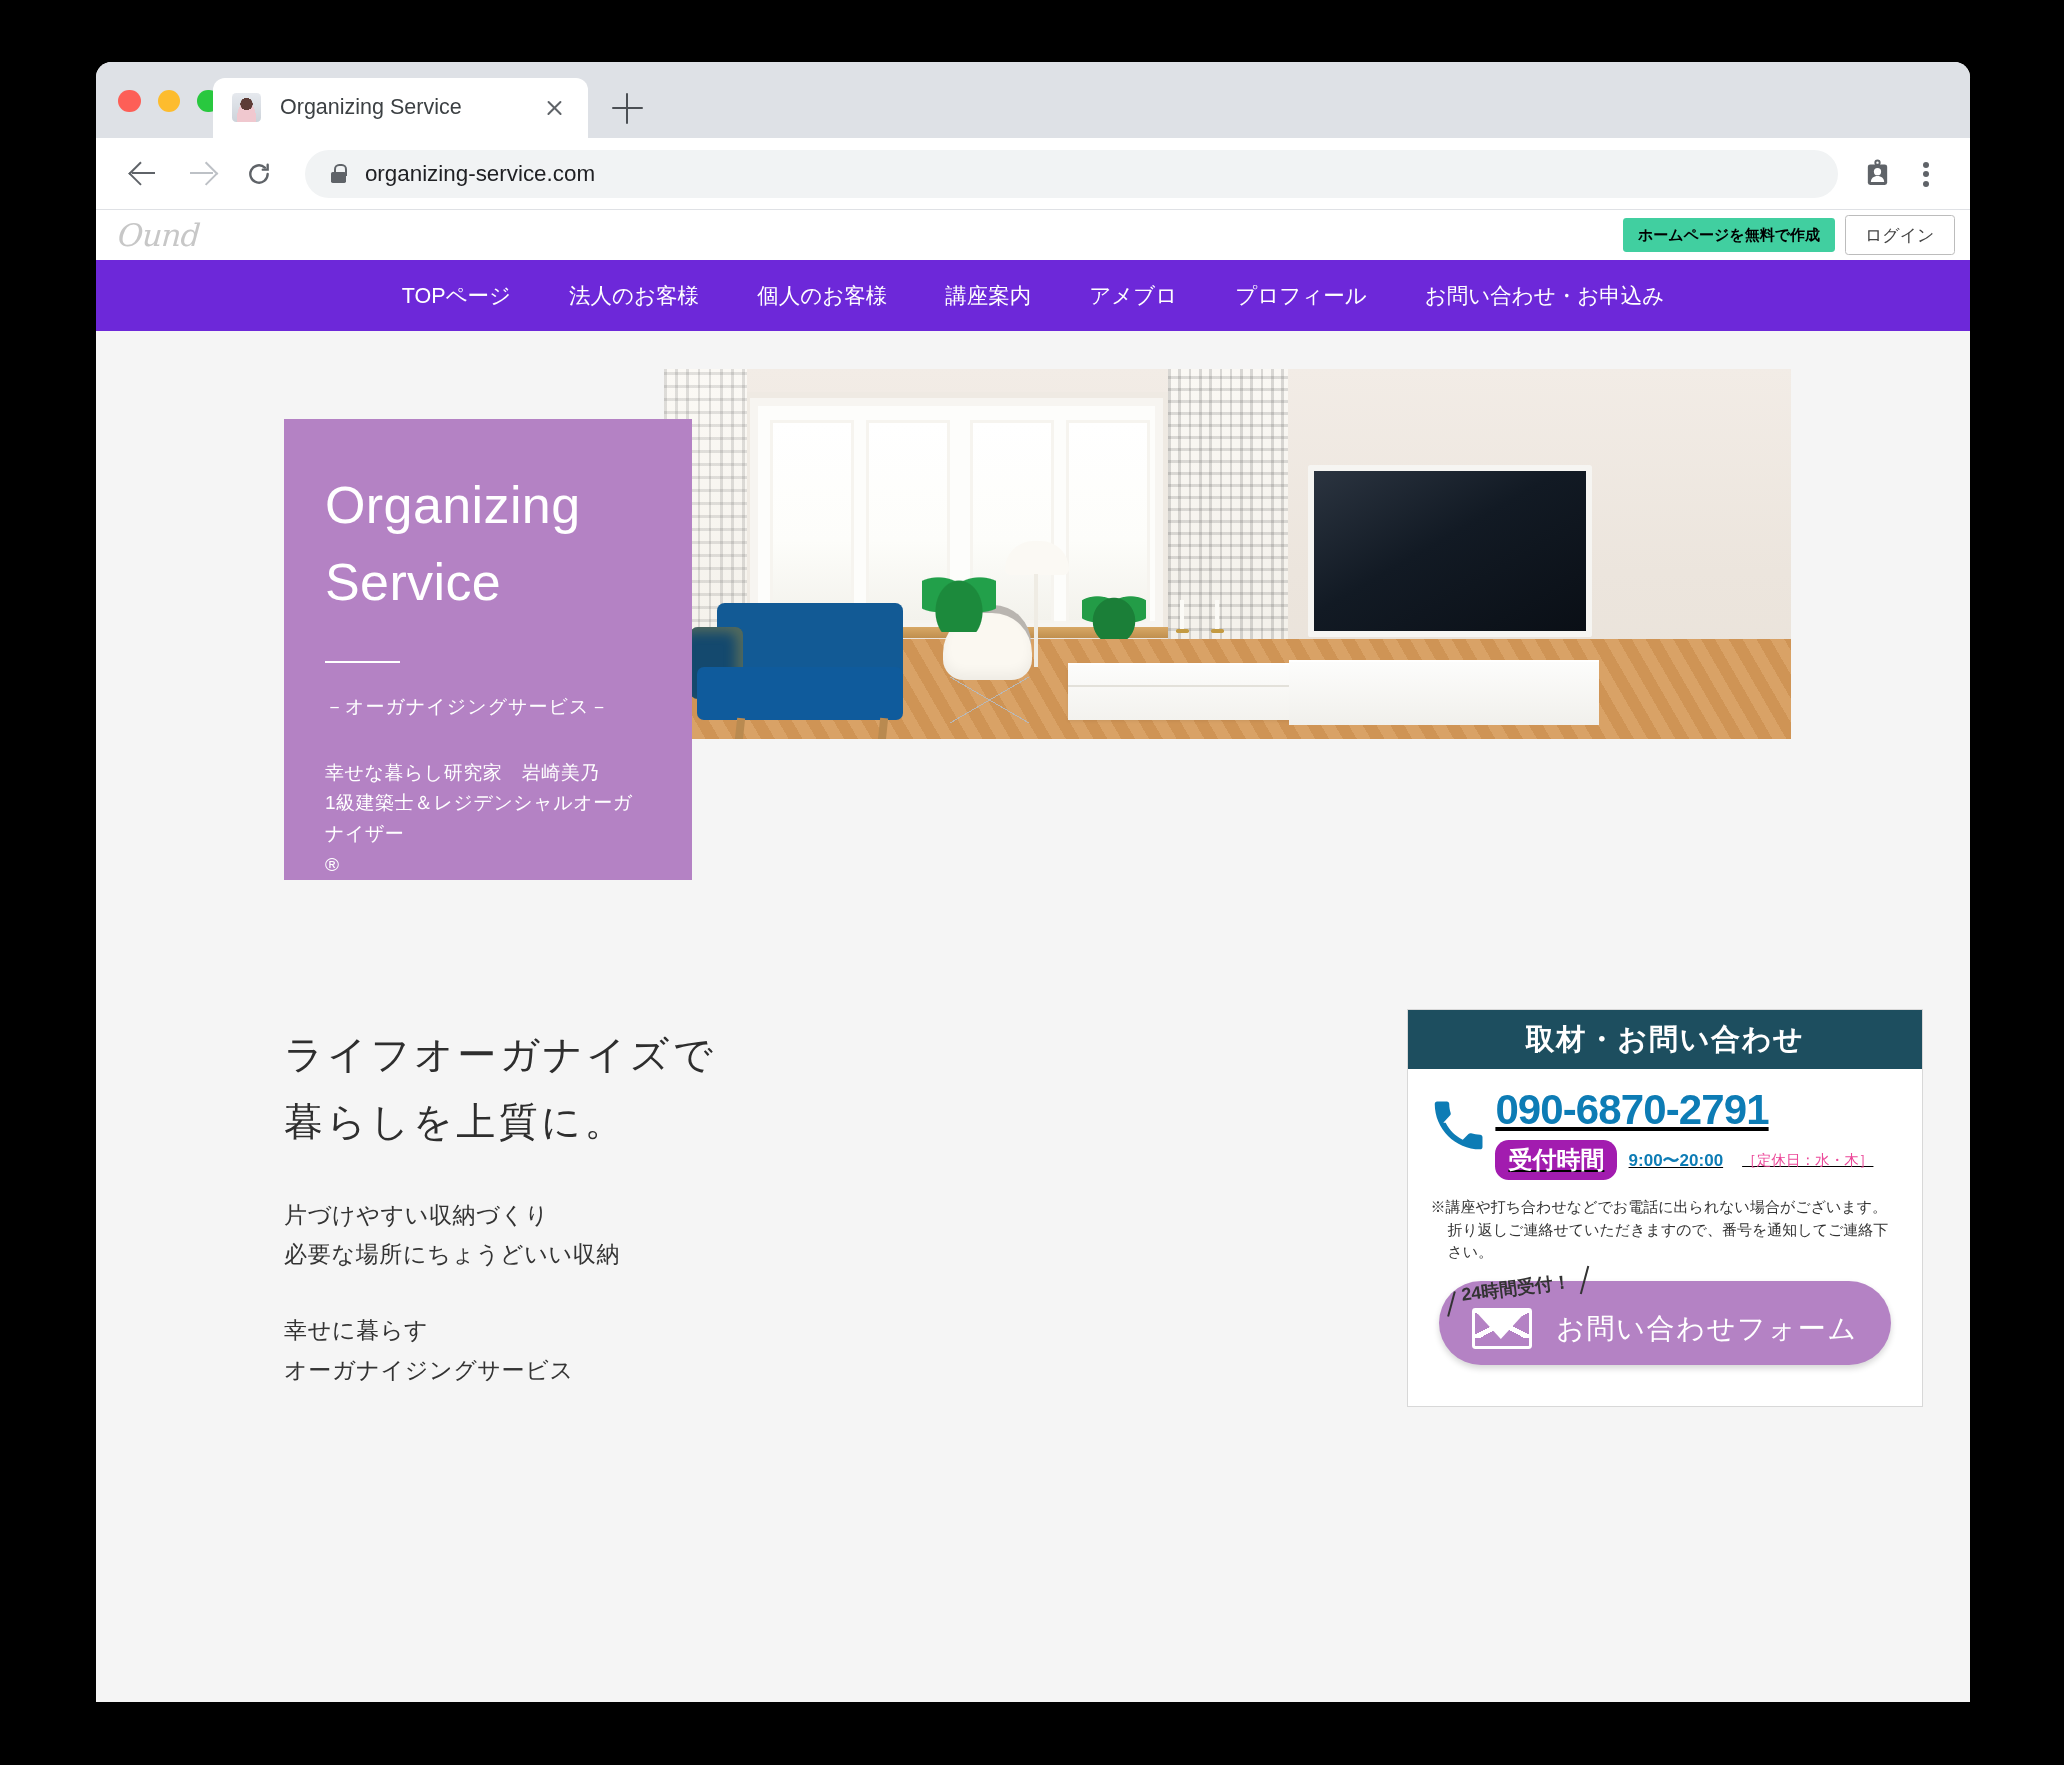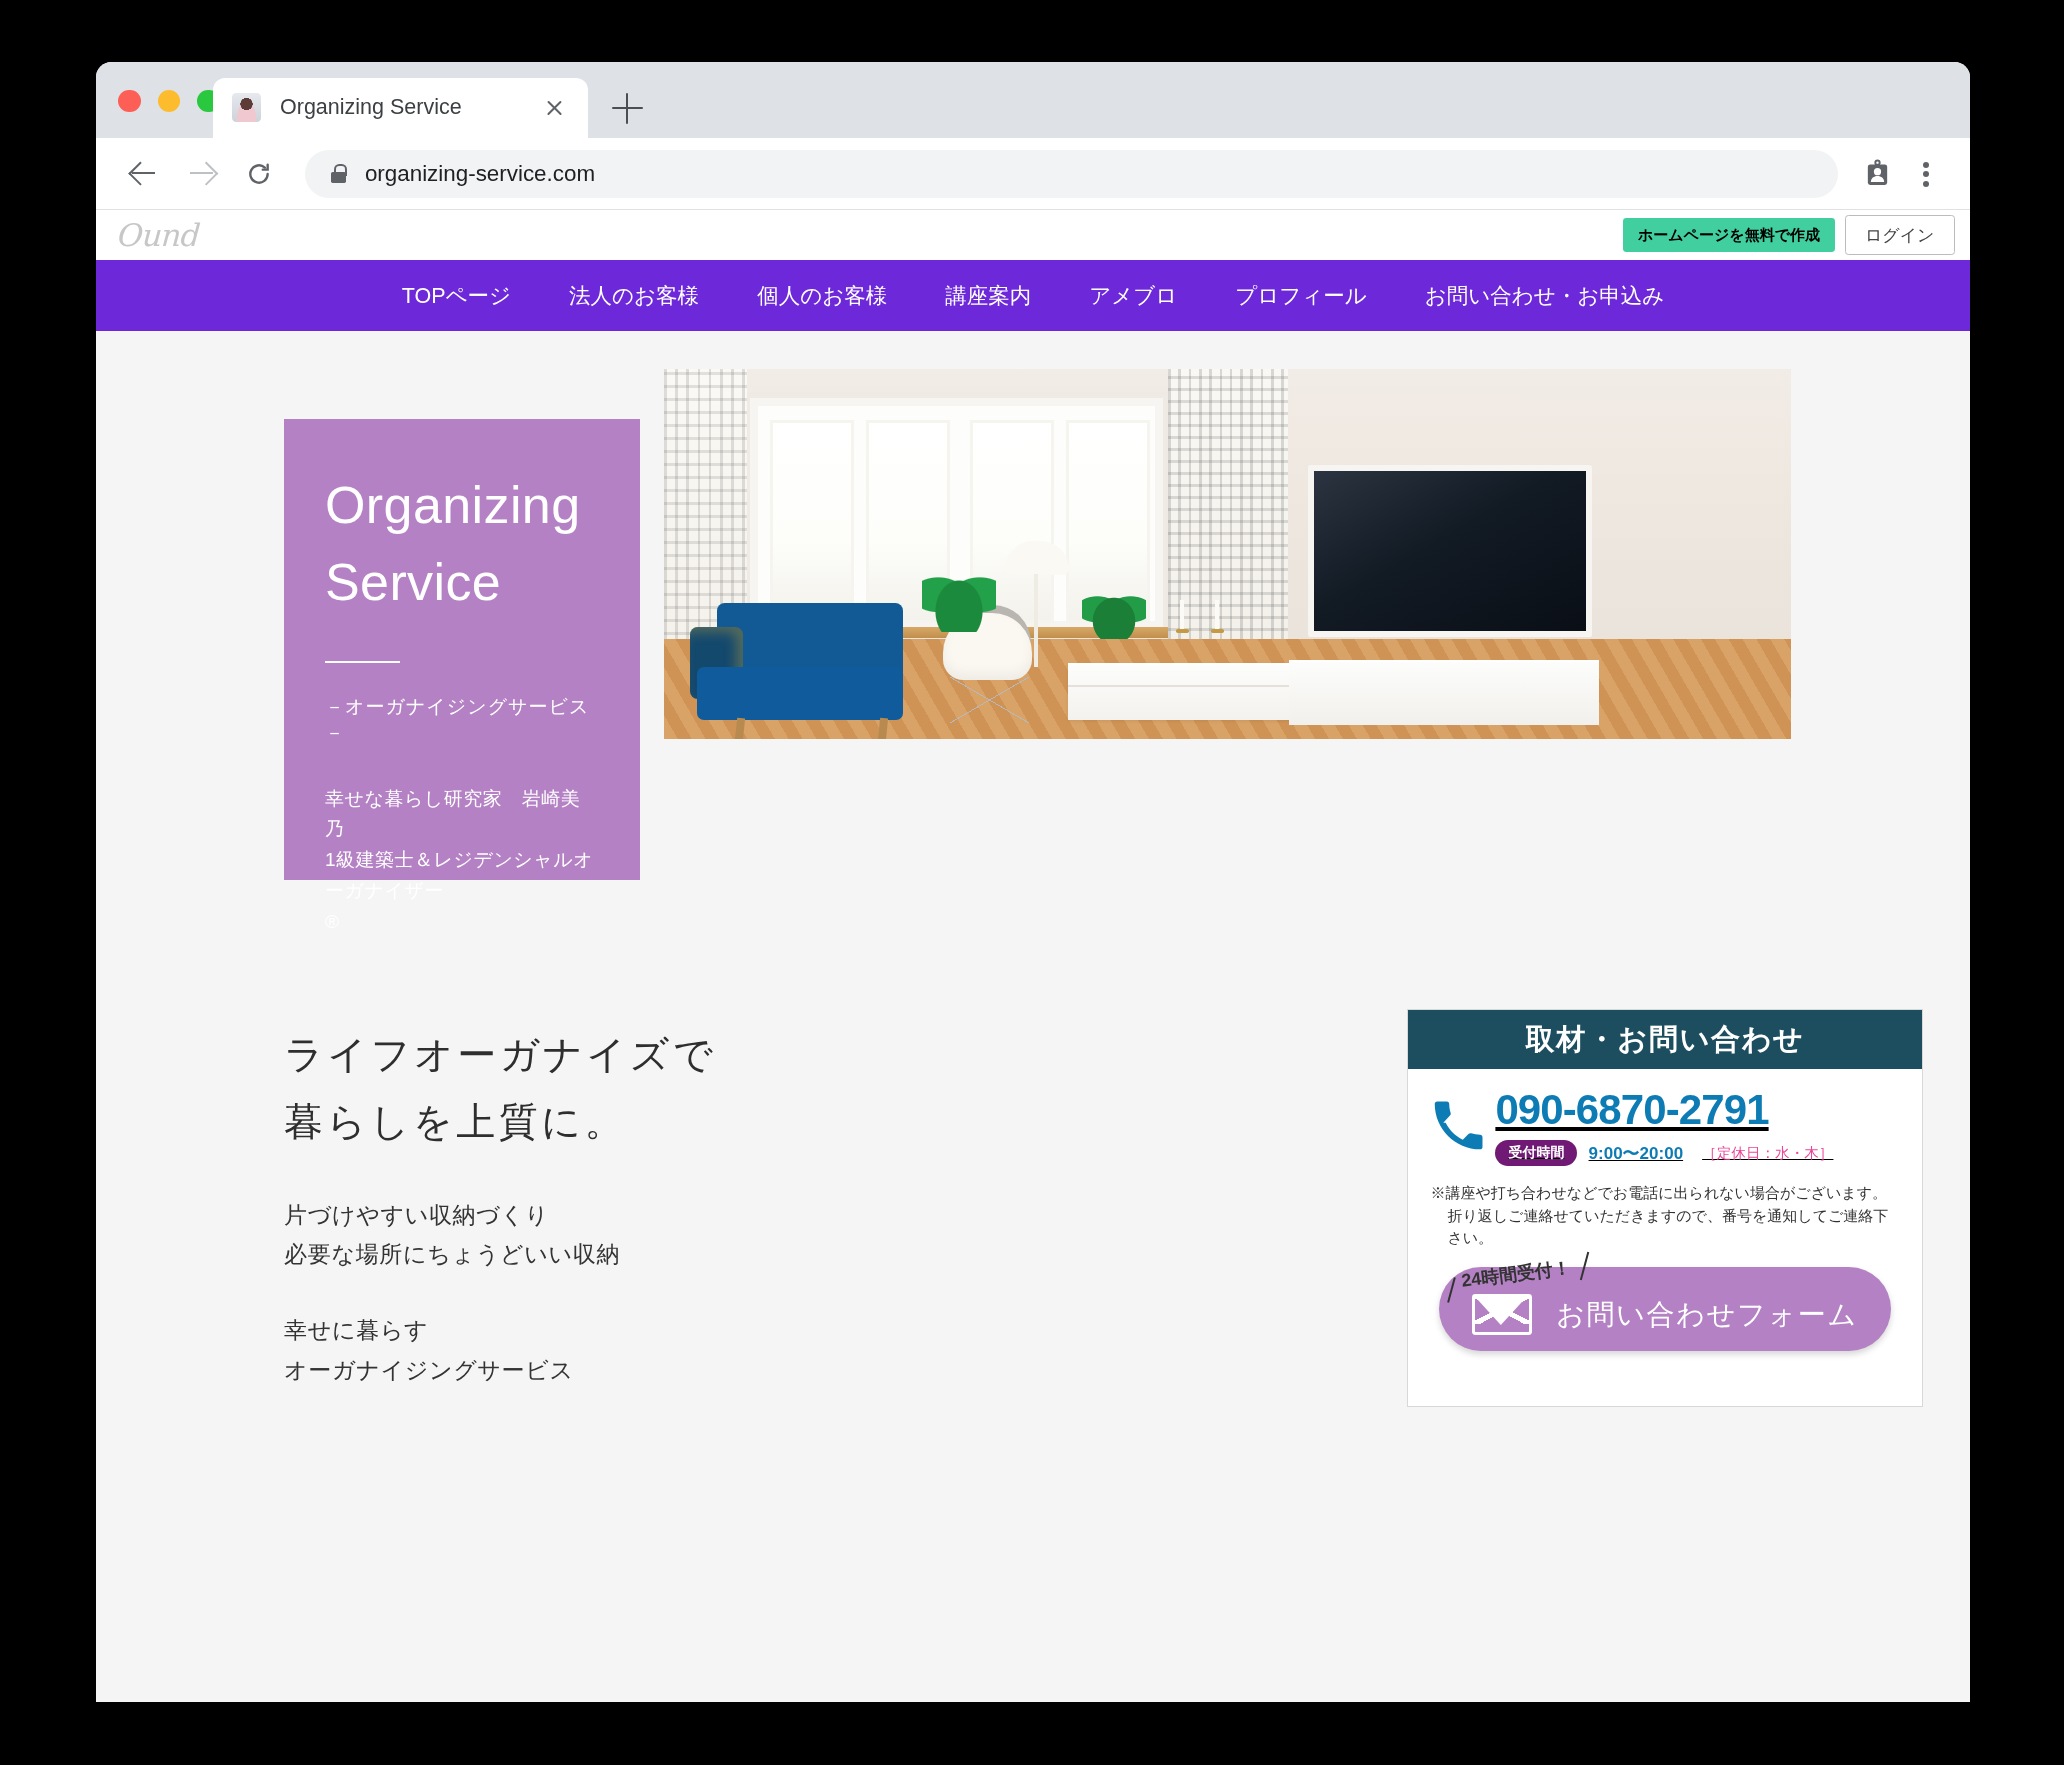--- a/index.html
+++ b/index.html
@@ -327,21 +327,21 @@
     border:6px solid #f6f5f2; border-radius:2.6px;
   }
   .room .tvstand {
     position:absolute; left:625px; bottom:13.8px; width:310px; height:65px;
     background:linear-gradient(#fdfdfc,#f1f0ec);
     box-shadow:inset 0 1.7px 0 #fff;
   }
 
   .hero-card {
     position:absolute; left:188px; top:88px;
-    width:356px; height:461px;
+    width:408px; height:461px;
     background:#b482c4;
     padding:48px 41px 0 41px;
     color:#fff;
   }
   .hero-title {
     font-size:52px; font-weight:normal;
     line-height:1.48; letter-spacing:0.4px;
   }
   .hero-rule {
     width:75px; height:1.7px; background:#fff;
@@ -385,22 +385,22 @@
   .contact-body { padding:19px 22.4px 0 22.4px; }
   .phone-row { display:flex; align-items:flex-start; }
   .phone-icon { width:65px; flex:none; padding-top:8.6px; }
   .phone-right { flex:1;text-decoration:underline; }
   .phone-num {
     font-size:42px; font-weight:bold; color:#0d7cb5;
     letter-spacing:-0.9px; line-height:1.05;
   }
   .hours-row { display:flex; align-items:center; margin-top:7.7px; }
   .hours-pill {
-    background:#701a75; color:#fff;
-    font-size:14px; font-weight:bold;
+    background:#a21caf; color:#fff;
+    font-size:24px; font-weight:bold;
     padding:4.3px 13px; border-radius:13.8px;
     white-space:nowrap;
   }
   .hours-time {
     font-size:17px; font-weight:bold; color:#0d7cb5;
     margin-left:11.2px; white-space:nowrap;
   }
   .hours-off {
     font-size:14.6px; color:#ec4899;
     margin-left:19px; white-space:nowrap;

